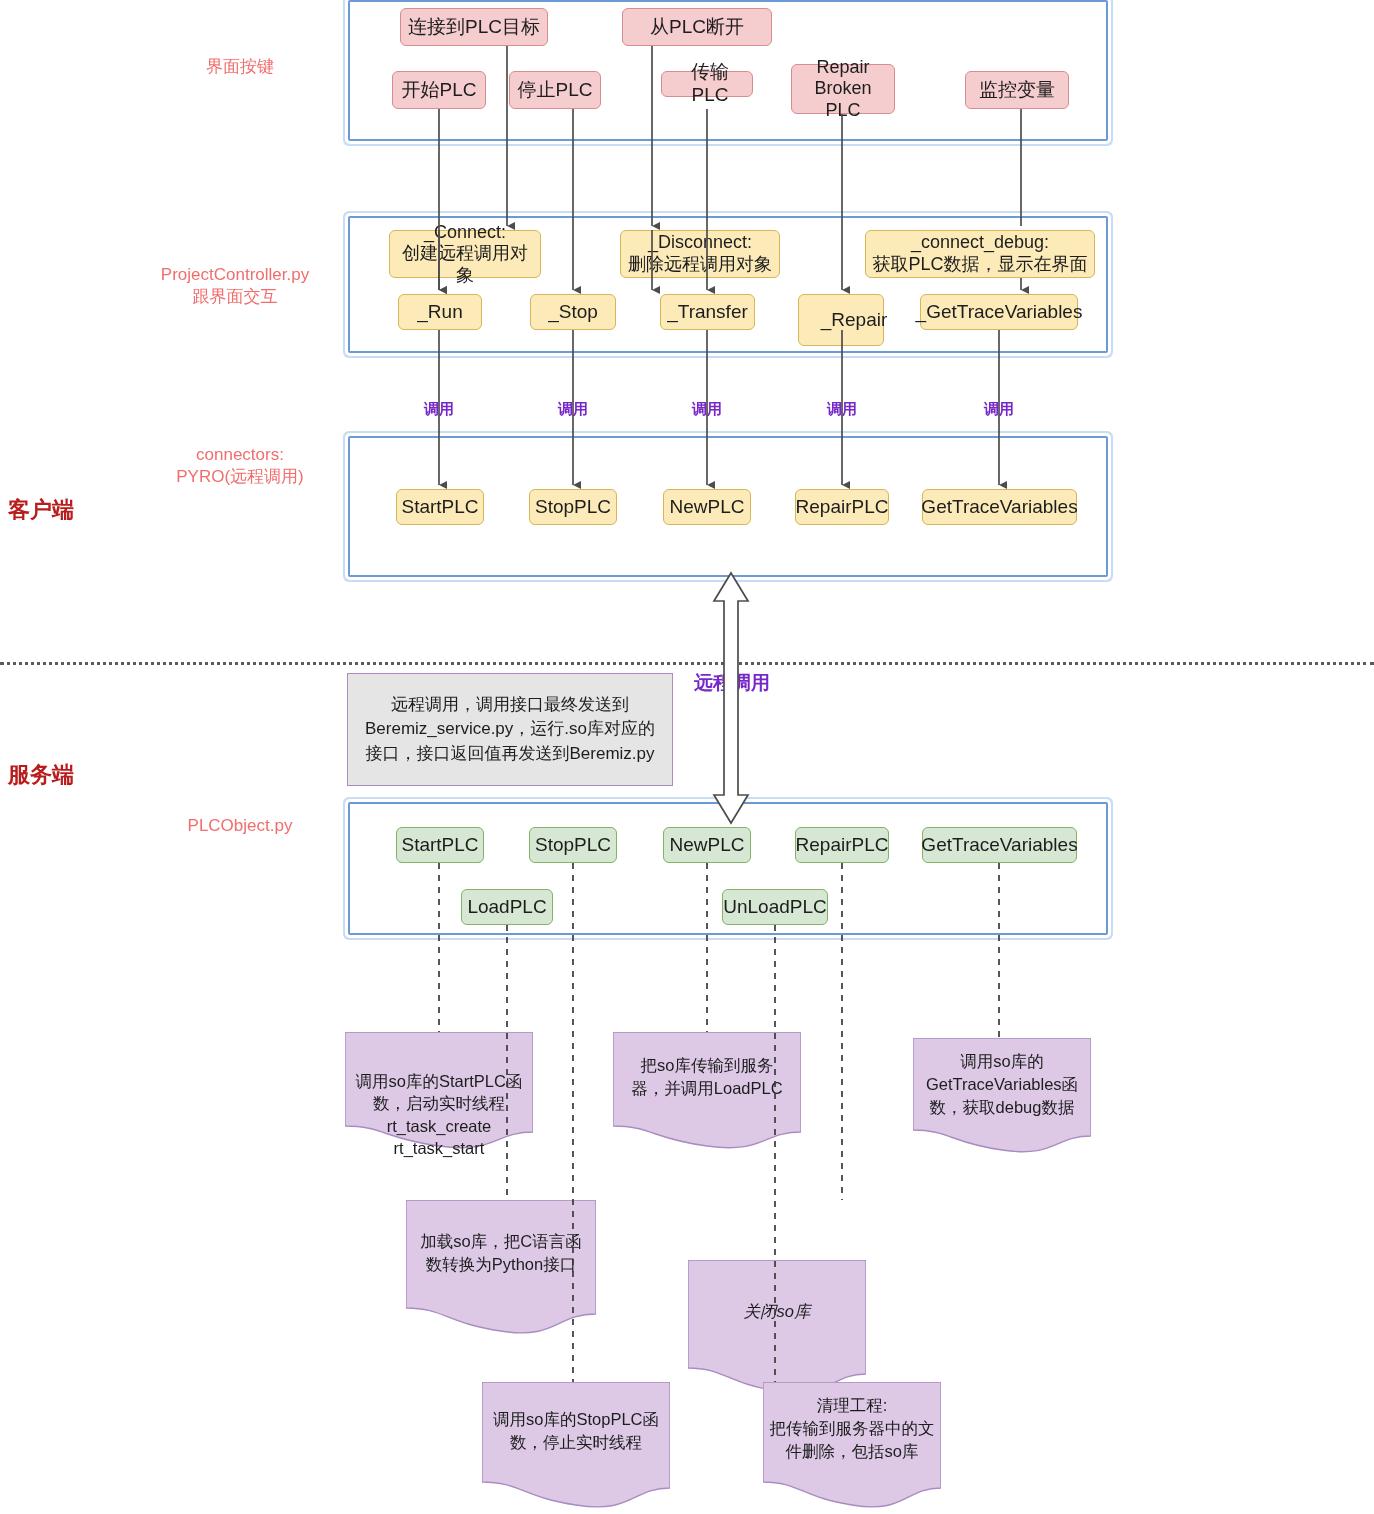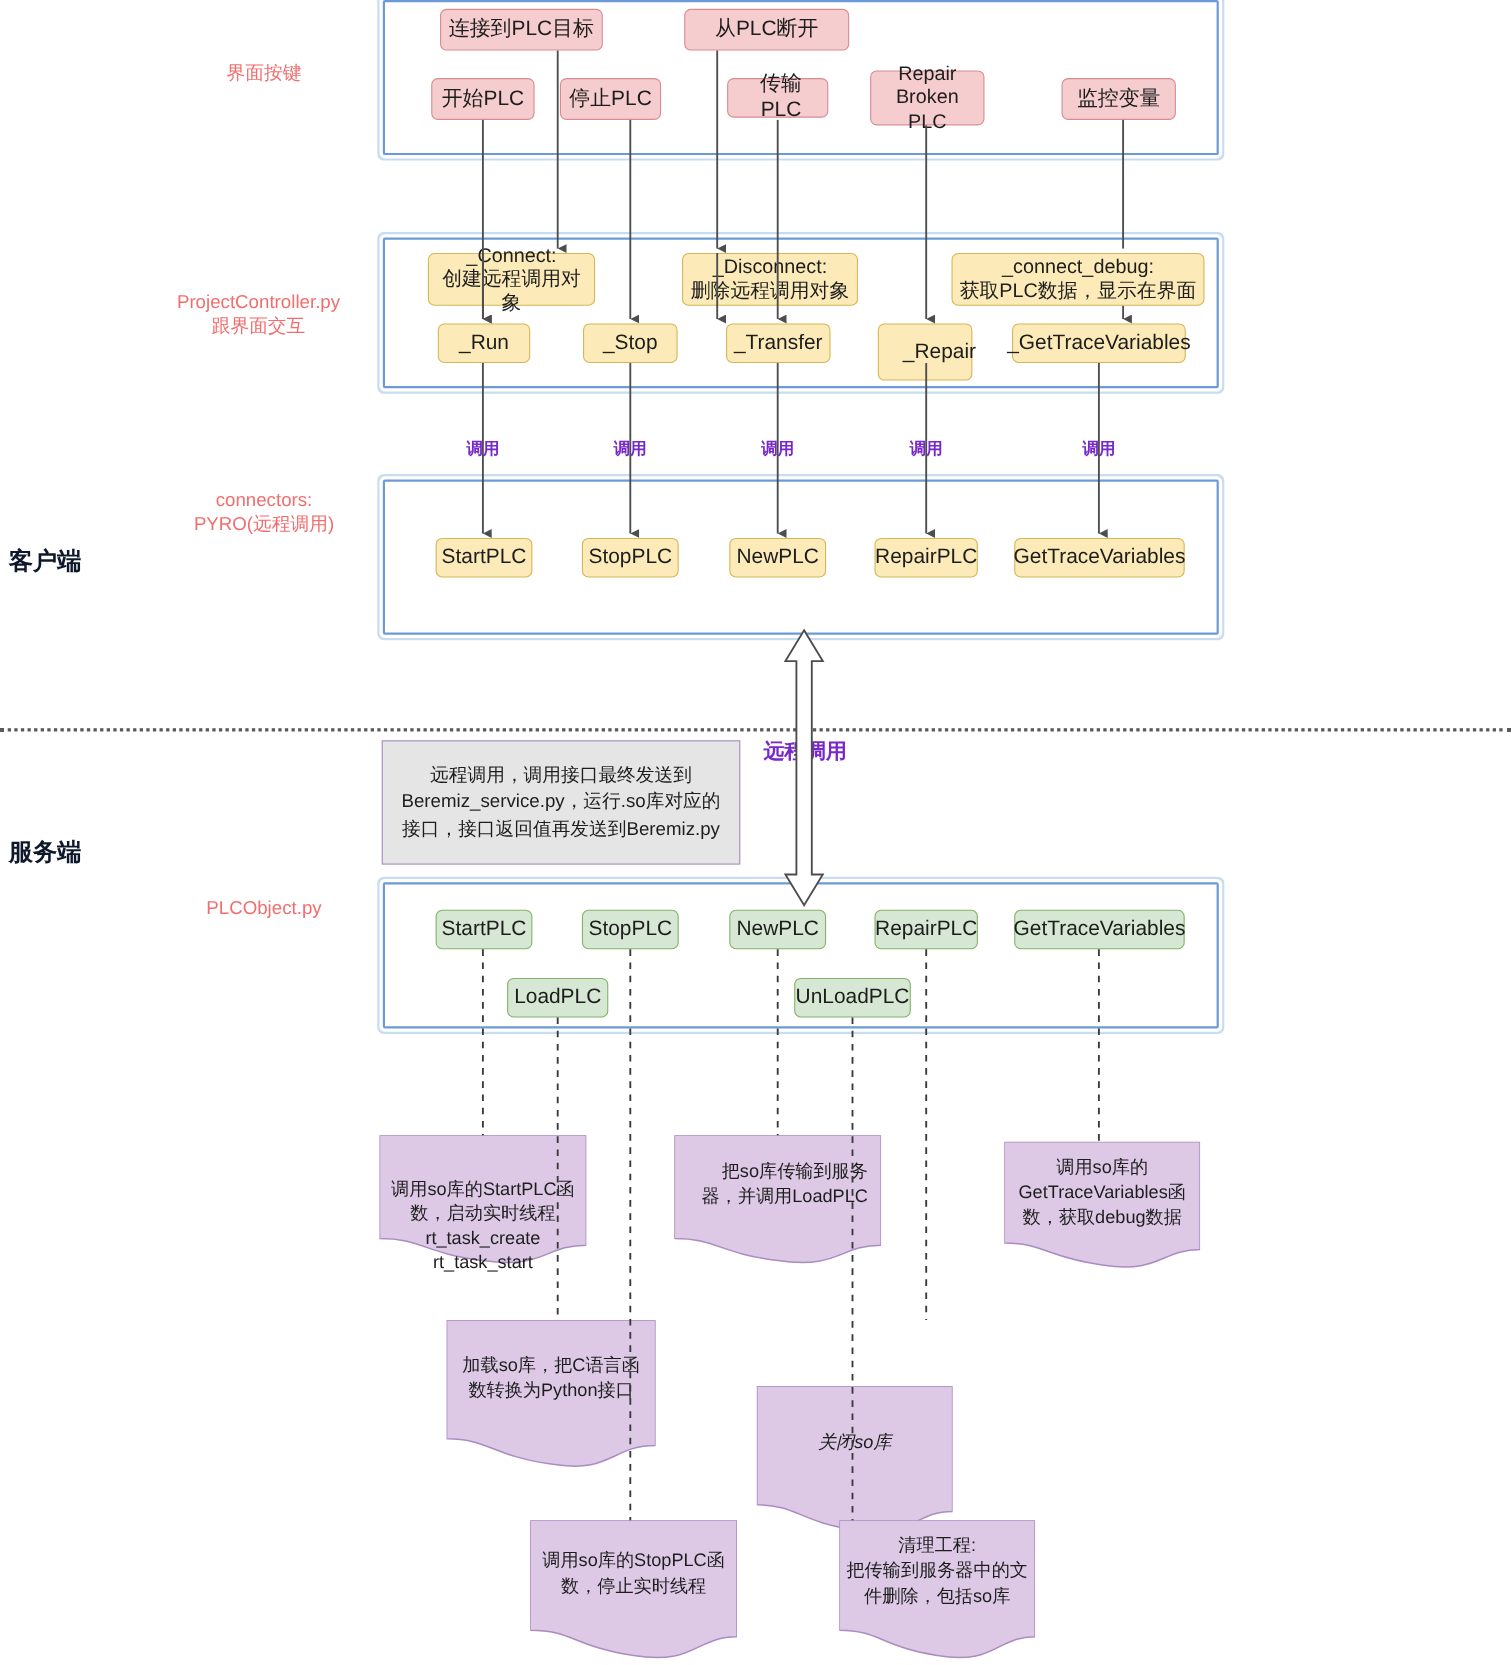--- a/index.html
+++ b/index.html
@@ -1,20 +1,20 @@
 <!DOCTYPE html>
 <html><head>
 <meta charset="utf-8">
 <style>
   html,body{margin:0;padding:0;background:#ffffff;}
   body{font-family:"Liberation Sans","DejaVu Sans",sans-serif;}
   #stage{position:relative;width:1374px;height:1514px;background:#fff;overflow:hidden;}
 
   .lbl{position:absolute;text-align:center;color:#f26d6d;font-size:17px;line-height:1.3;white-space:pre-line;}
-  .sidelbl{position:absolute;color:#0f172a;font-weight:bold;font-size:22px;}
+  .sidelbl{position:absolute;color:#b91c1c;font-weight:bold;font-size:22px;}
 
   .panel{position:absolute;border:2px solid #6c9ad6;background:#ffffff;box-sizing:border-box;
          box-shadow:0 0 0 3px #ffffff, 0 0 0 5px #c9ddf2;border-radius:2px;}
 
   .node{position:absolute;box-sizing:border-box;display:flex;align-items:center;justify-content:center;
         text-align:center;border-radius:6px;font-size:19px;line-height:1.2;color:#1d1d1d;white-space:pre-line;padding:2px 6px;}
   .pink{background:#f6cdcf;border:1.6px solid #d78c8f;}
   .yellow{background:#fcebb8;border:1.6px solid #d6b656;}
   .green{background:#d6e8d3;border:1.6px solid #82b366;}
   .purple-note{background:#e5e5e5;border:1.4px solid #a98cc0;border-radius:0;font-size:17px;
@@ -49,21 +49,21 @@
   <div class="lbl" style="left:140px;top:815px;width:200px;">PLCObject.py</div>
 
   <div class="sidelbl" style="left:8px;top:495px;">客户端</div>
   <div class="sidelbl" style="left:8px;top:760px;">服务端</div>
 
   <div class="node pink" style="left:400px;top:8px;width:148px;height:38px;">连接到PLC目标</div>
   <div class="node pink" style="left:622px;top:8px;width:150px;height:38px;">从PLC断开</div>
 
   <div class="node pink" style="left:392px;top:71px;width:94px;height:38px;">开始PLC</div>
   <div class="node pink" style="left:509px;top:71px;width:92px;height:38px;">停止PLC</div>
-  <div class="node pink" style="left:661px;top:71px;width:92px;height:36px;padding-left:12px;">传输PLC</div>
+  <div class="node pink" style="left:661px;top:71px;width:92px;height:26px;padding-left:12px;">传输PLC</div>
   <div class="node pink" style="left:791px;top:64px;width:104px;height:50px;font-size:18px;">Repair
 Broken PLC</div>
   <div class="node pink" style="left:965px;top:71px;width:104px;height:38px;">监控变量</div>
 
   <div class="node yellow" style="left:389px;top:230px;width:152px;height:48px;font-size:18px;">_Connect:
 创建远程调用对象</div>
   <div class="node yellow" style="left:620px;top:230px;width:160px;height:48px;font-size:18px;">_Disconnect:
 删除远程调用对象</div>
   <div class="node yellow" style="left:865px;top:230px;width:230px;height:48px;font-size:18px;">_connect_debug:
 获取PLC数据，显示在界面</div>
@@ -106,21 +106,21 @@
     </svg>
     <div style="position:absolute;left:0;top:6px;width:100%;text-align:center;font-size:16.5px;line-height:1.35;white-space:pre-line;color:#1d1d1d;margin-top:32px;">调用so库的StartPLC函数，启动实时线程
 rt_task_create
 rt_task_start</div>
   </div>
 
   <div class="note-wrap" style="position:absolute;left:613px;top:1032px;width:188px;height:122px;">
     <svg viewBox="0 0 188 122" preserveAspectRatio="none" style="position:absolute;left:0;top:0;width:100%;height:100%;">
       <path d="M0,0 L188,0 L188,100 C150,100 150,122 94,114 C40,107 38,94 0,94 Z" fill="#ddc9e6" stroke="#a98cc0" stroke-width="1.4"></path>
     </svg>
-    <div style="position:absolute;left:0;top:22px;width:100%;text-align:right;font-size:16.5px;line-height:1.4;padding:0 12px;box-sizing:border-box;color:#1d1d1d;">把so库传输到服务器，并调用LoadPLC</div>
+    <div style="position:absolute;left:0;top:22px;width:100%;text-align:center;font-size:16.5px;line-height:1.4;padding:0 12px;box-sizing:border-box;color:#1d1d1d;">把so库传输到服务器，并调用LoadPLC</div>
   </div>
 
   <div class="note-wrap" style="position:absolute;left:913px;top:1038px;width:178px;height:120px;">
     <svg viewBox="0 0 178 120" preserveAspectRatio="none" style="position:absolute;left:0;top:0;width:100%;height:100%;">
       <path d="M0,0 L178,0 L178,98 C142,98 142,120 89,112 C38,105 36,92 0,92 Z" fill="#ddc9e6" stroke="#a98cc0" stroke-width="1.4"></path>
     </svg>
     <div style="position:absolute;left:0;top:12px;width:100%;text-align:center;font-size:16.5px;line-height:1.4;padding:0 8px;box-sizing:border-box;color:#1d1d1d;">调用so库的GetTraceVariables函数，获取debug数据</div>
   </div>
 
   <div class="note-wrap" style="position:absolute;left:406px;top:1200px;width:190px;height:140px;">

